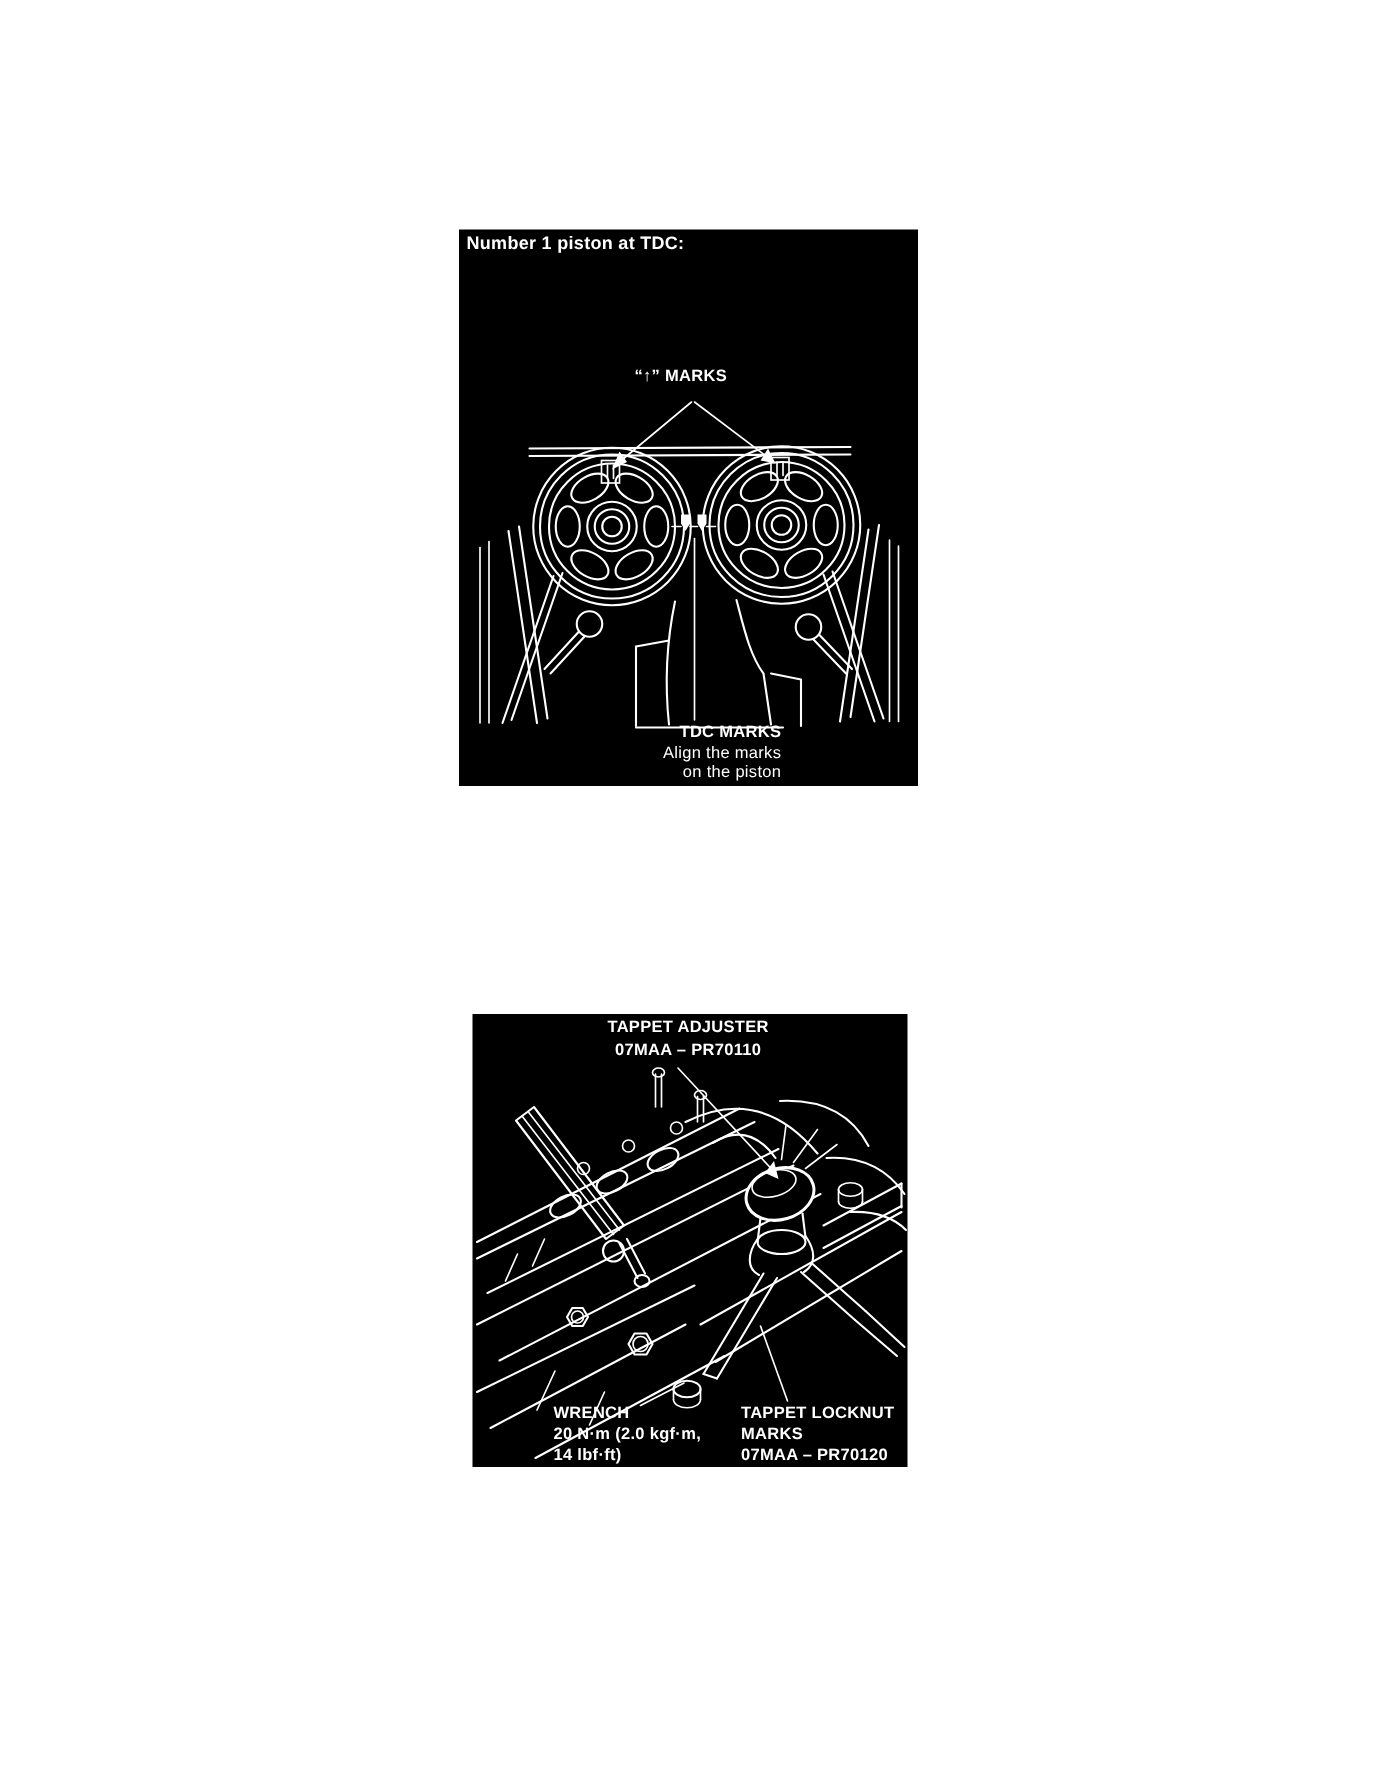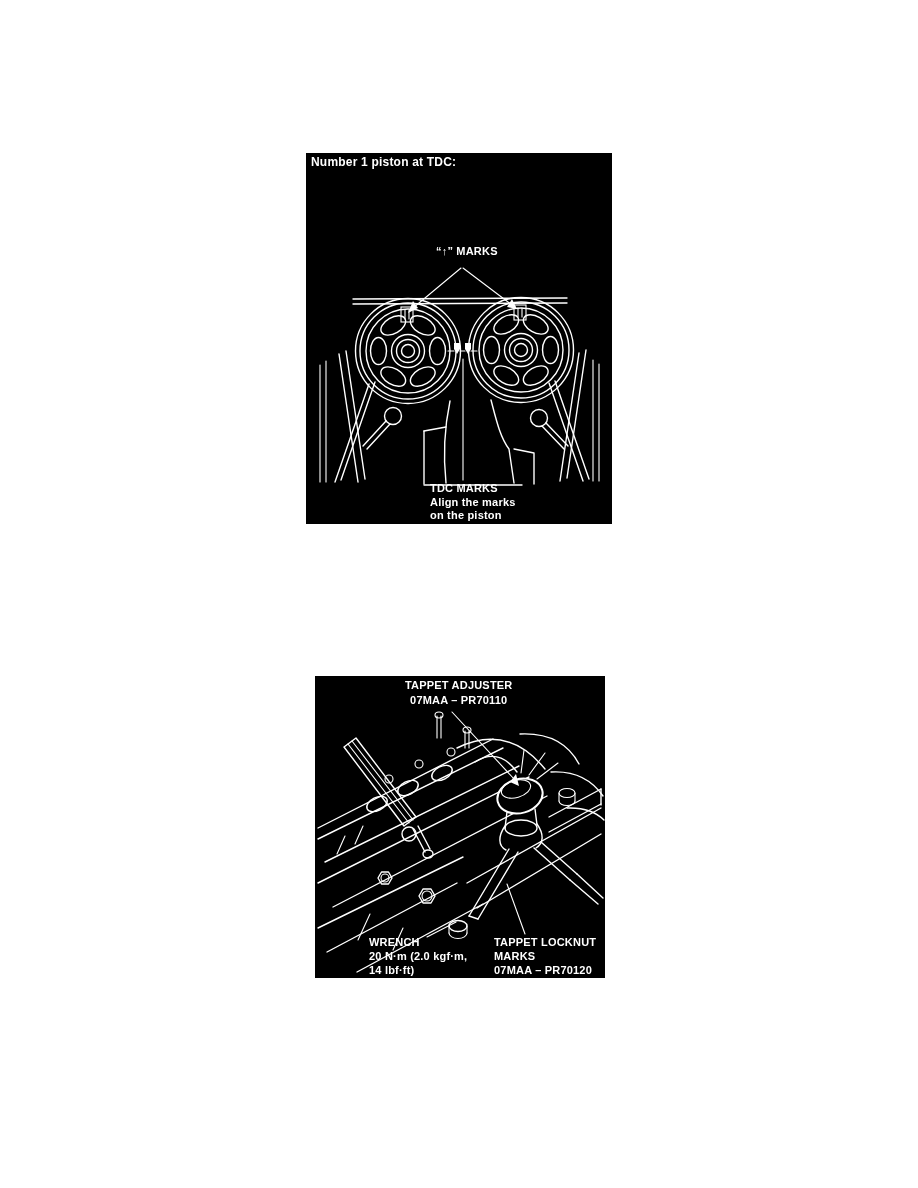--- a/index.html
+++ b/index.html
@@ -24,25 +24,25 @@
   .panel svg { position: absolute; left: 0; top: 0; }
   .lbl {
     position: absolute;
     color: #ffffff;
     font-size: 11px;
     line-height: 13.5px;
     font-weight: bold;
     letter-spacing: 0.2px;
     white-space: nowrap;
   }
-  .lbl .rg { font-weight: bold; display: block; }
+  .lbl .rg { font-weight: normal; display: block; margin-left: 12px; }
   .lbl .bd { font-weight: bold; display: block; }
   #p1-title { left: 5px; top: 3px; font-size: 12px; }
-  #p1-marks { left: 130px; top: 92px; }
-  #p1-tdc   { left: 124px; top: 329px; }
+  #p1-marks { left: 117px; top: 92px; }
+  #p1-tdc   { left: 124px; top: 329px; text-align: right; }
   #p2-adjuster { left: 90px; top: 2px; line-height: 15px; text-align: center; }
   #p2-locknut  { left: 54px; top: 259px; line-height: 14px; }
   #p2-wrench   { left: 179px; top: 259px; line-height: 14px; }
   .stroke { fill: none; stroke: #ffffff; stroke-width: 1.4; stroke-linecap: round; stroke-linejoin: round; }
   .thin   { fill: none; stroke: #ffffff; stroke-width: 1.1; stroke-linecap: round; }
   .wfill  { fill: #ffffff; stroke: none; }
 </style>
 </head>
 <body>
 

